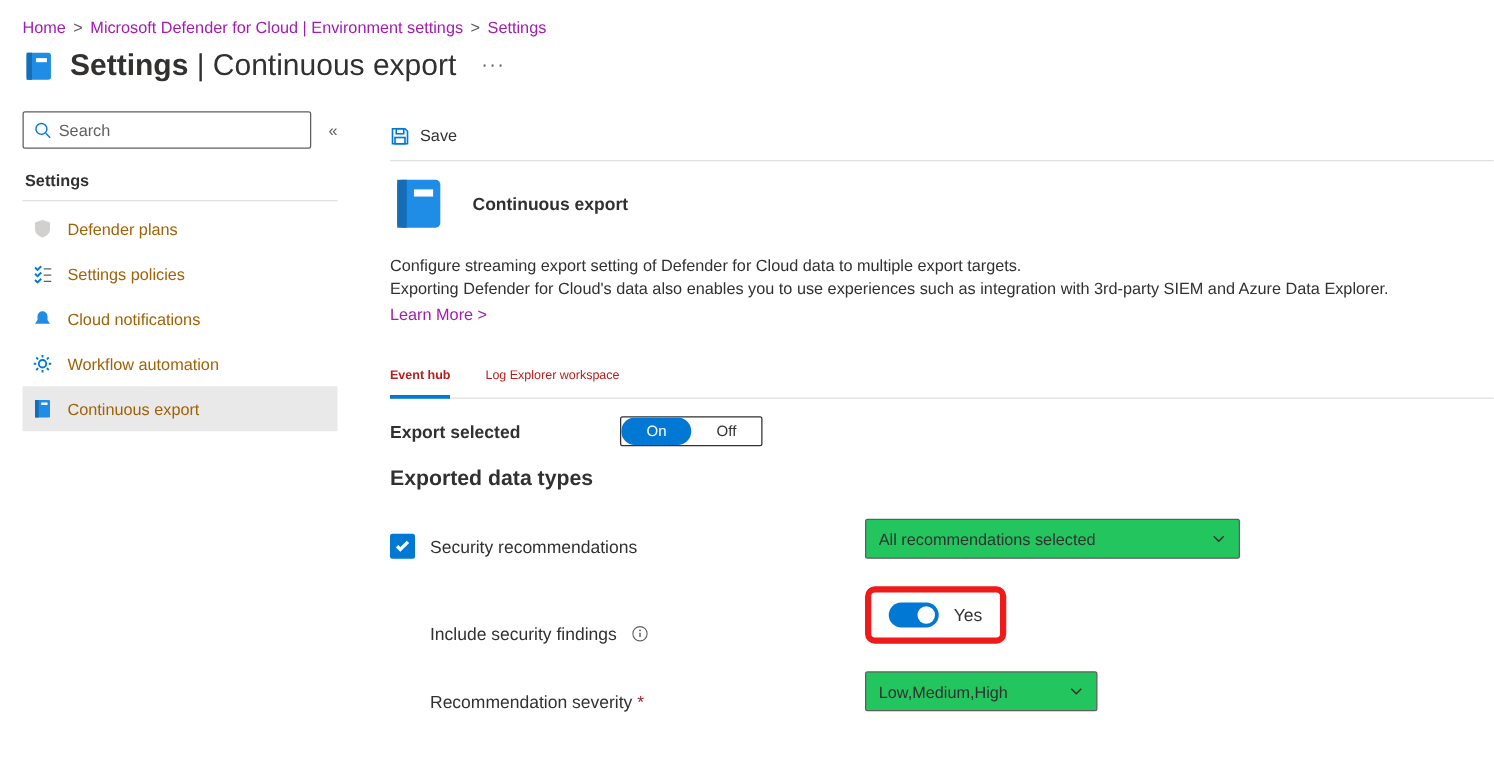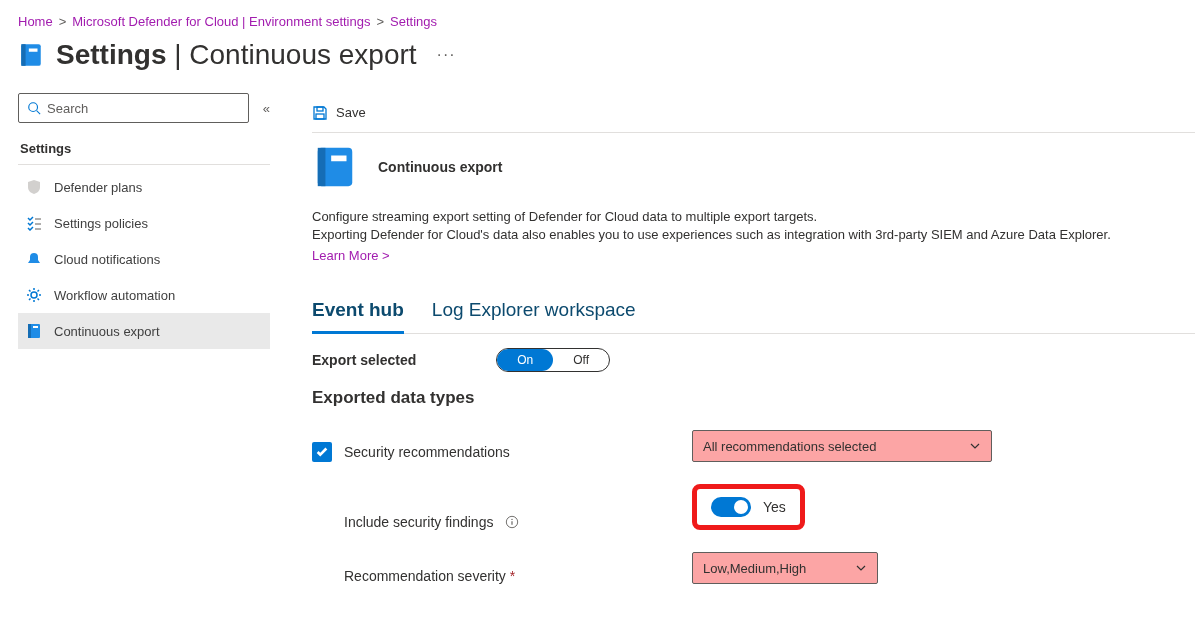--- a/index.html
+++ b/index.html
@@ -4,73 +4,73 @@
 <style>
 *{box-sizing:border-box;margin:0;padding:0;font-family:"Segoe UI",Arial,sans-serif}
 body{background:#fff;color:#323130;font-size:13px;width:1195px}
 a{color:#a21caf;text-decoration:none;cursor:pointer}
 
 .breadcrumb{display:flex;align-items:center;gap:6px;padding:14px 18px 10px;font-size:13px}
 .breadcrumb .sep{color:#605e5c}
 
 .title-row{display:flex;align-items:center;gap:12px;padding:0 18px 22px}
 .book-icon{width:26px;height:26px;flex-shrink:0}
-.title{font-size:28px}
+.title{font-size:24px}
 .title strong{font-weight:700}
 .title .light{font-weight:400;color:#323130}
 .more{color:#605e5c;font-size:16px;letter-spacing:1px;margin-left:8px}
 
 .layout{display:flex}
 .sidebar{width:280px;padding:0 10px 0 18px}
 .search-row{display:flex;align-items:center;gap:14px;margin-bottom:18px}
 .search{display:flex;align-items:center;gap:6px;border:1px solid #605e5c;border-radius:2px;height:30px;padding:0 8px;flex:1;color:#605e5c;cursor:text}
 .search svg{width:14px;height:14px}
 .collapse{color:#605e5c;cursor:pointer;font-size:13px}
 .side-head{font-weight:600;font-size:13px;margin-bottom:8px;padding:0 2px}
 .side-hr{border:none;border-top:1px solid #e1dfdd;margin-bottom:4px}
-.side-item{display:flex;align-items:center;gap:12px;height:36px;padding:0 8px;cursor:pointer;font-size:13px;color:#404040}
+.side-item{display:flex;align-items:center;gap:12px;height:36px;padding:0 8px;cursor:pointer;font-size:13px;color:#a16207}
 .side-item .ic{width:16px;height:16px;flex-shrink:0}
 .side-item.active{background:#e9e9e9}
 
 .main{flex:1;padding:0 0 0 32px}
 .toolbar{display:flex;align-items:center;height:40px;border-bottom:1px solid #e1dfdd;margin-bottom:11px}
 .toolbtn{display:flex;align-items:center;gap:8px;cursor:pointer;color:#323130;font-size:13px}
 .toolbtn svg{width:16px;height:16px;color:#0078d4}
 
 .section-head{display:flex;align-items:center;gap:20px;margin-bottom:18px}
 .big-book{width:46px;height:46px}
 .section-head h3{font-weight:600;font-size:14px}
 
 .desc{font-size:13px;color:#323130;line-height:1.4}
 .learn{display:inline-block;margin-top:4px;margin-bottom:30px}
 
 .tabs{display:flex;gap:28px;border-bottom:1px solid #e1dfdd;margin-bottom:14px}
-.tab{padding:6px 0 10px;font-size:19px;color:#0c4a6e;cursor:pointer}
+.tab{padding:6px 0 10px;font-size:10px;color:#b91c1c;cursor:pointer}
 .tab.active{font-weight:600;border-bottom:3px solid #0078d4;margin-bottom:-1px}
 
 .row{display:flex;align-items:center;margin-bottom:16px}
 .label{font-size:14px;color:#323130}
 .bold{font-weight:700}
 
-.pill{display:flex;border:1px solid #323130;border-radius:12px;overflow:hidden;height:24px;margin-left:80px}
+.pill{display:flex;border:1px solid #323130;border-radius:2px;overflow:hidden;height:24px;margin-left:80px}
 .pill div{display:flex;align-items:center;justify-content:center;font-size:12px;padding:0 20px;cursor:pointer}
 .pill .on{background:#0078d4;color:#fff;border-radius:14px}
 .pill .off{color:#323130}
 
 .h2{font-size:17px;font-weight:700;margin:14px 0 22px}
 
 .field-row{display:flex;align-items:flex-end;margin-bottom:22px}
 .field-left{display:flex;align-items:center;gap:12px;width:380px}
 .checkbox{width:20px;height:20px;background:#0078d4;border-radius:2px;display:flex;align-items:center;justify-content:center;cursor:pointer}
 .checkbox svg{width:14px;height:14px;stroke:#fff;stroke-width:3;fill:none}
 .indent{padding-left:32px}
 .req{color:#a4262c}
 .info{width:14px;height:14px;color:#605e5c}
 
-.select{border:1px solid #605e5c;border-radius:2px;height:32px;display:flex;align-items:center;justify-content:space-between;padding:0 10px;cursor:pointer;background:#fca5a5}
+.select{border:1px solid #605e5c;border-radius:2px;height:32px;display:flex;align-items:center;justify-content:space-between;padding:0 10px;cursor:pointer;background:#22c55e}
 .select.wide{width:300px}
 .select.narrow{width:186px}
 .select svg{width:12px;height:12px}
 
 .toggle-wrap{display:flex;align-items:center;gap:12px}
 .toggle{width:40px;height:20px;background:#0078d4;border-radius:10px;position:relative;cursor:pointer}
 .toggle::after{content:"";position:absolute;right:3px;top:3px;width:14px;height:14px;border-radius:50%;background:#fff}
 .highlight{border:5px solid #ef1a1a;border-radius:8px;padding:8px 14px;display:inline-flex;align-items:center}
 </style>
 </head>

